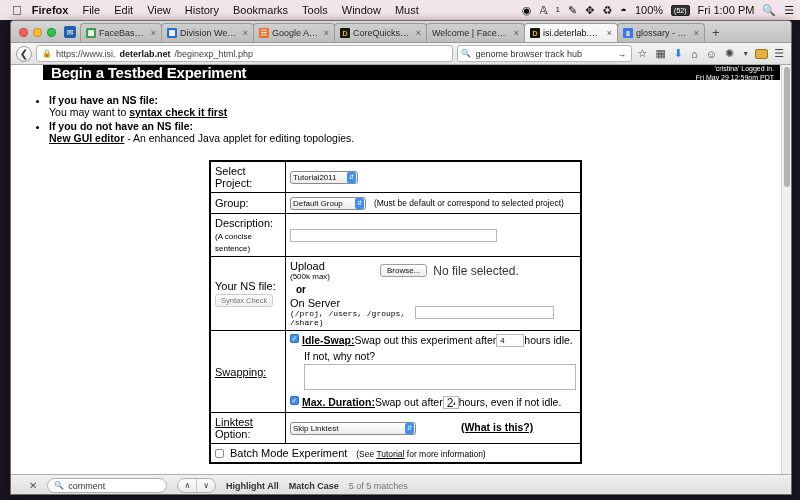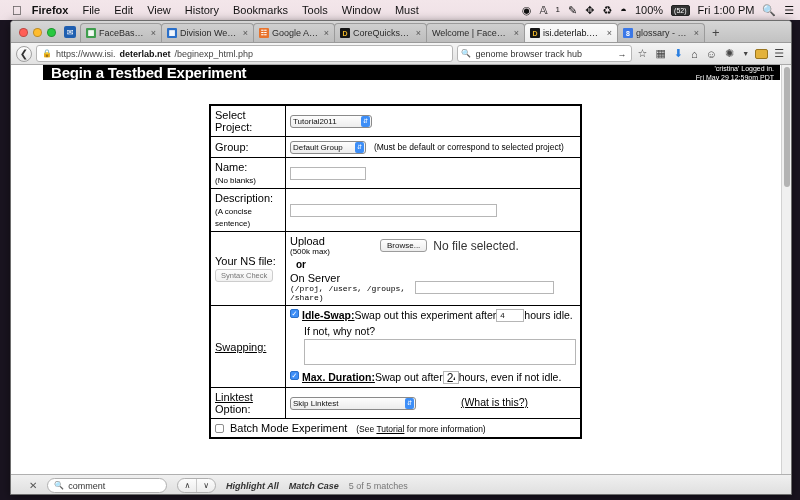--- a/index.html
+++ b/index.html
@@ -198,21 +198,21 @@
     font-family: "Liberation Sans", sans-serif; font-size: 7.5px;
     border: 1px solid #cdcdcd; border-radius: 3px;
     background: linear-gradient(to bottom,#fcfcfc,#f1f1f1);
     padding: 1px 5px; color: #777; display: inline-block; margin-top: 2px;
   }
   .mono { font-family: "Liberation Mono", monospace; font-size: 8px; }
   .nsrow { display: flex; align-items: center; }
   .nofile { font-size: 12px; color: #333; margin-left: 6px; }
   .swline { display: flex; align-items: flex-start; font-size: 10.5px; }
   .swline u { font-weight: bold; }
-  .q { font-weight: normal; text-decoration: underline; font-size: 10.5px; margin-left: 6px; padding-left: 36px; }
+  .q { font-weight: bold; text-decoration: underline; font-size: 10.5px; margin-left: 6px; padding-left: 36px; }
   .paren { font-size: 8.5px; }
   .paren u { text-decoration: underline; }
   .bigger { font-size: 11px; }
 
   
   .findbar {
     position: absolute; left: 0; bottom: 0; width: 100%; height: 22px;
     background: linear-gradient(to bottom,#f0f0f0,#dedede);
     border-top: 1px solid #b0b0b0;
     display: flex; align-items: center; gap: 10px;
@@ -225,21 +225,21 @@
     display: flex; align-items: center; gap: 4px; padding: 0 6px; font-size: 9px;
   }
   .findnav {
     display: flex; align-items: center;
     border: 1px solid #b0b0b0; border-radius: 8px; height: 15px;
     background: linear-gradient(to bottom,#fcfcfc,#ececec);
     font-size: 8px; overflow: hidden;
   }
   .findnav span { padding: 0 6px; border-right: 1px solid #c8c8c8; line-height: 13px; }
   .findnav span:last-child { border-right: none; }
-  .findbar .ft { font-weight: bold; font-style: italic; }
+  .findbar .ft { font-weight: bold; }
   .findbar .mt { color: #777; }
 </style>
 </head>
 <body>
 
 <div class="menubar">
   <span class="apple"></span>
   <span class="mi bold">Firefox</span>
   <span class="mi">File</span>
   <span class="mi">Edit</span>
@@ -346,31 +346,41 @@
     <div class="banner">
       <h1>Begin a Testbed Experiment</h1>
       <div class="who">
         <div>'cristina' Logged in.</div>
         <div>Fri May 29 12:59pm PDT</div>
       </div>
     </div>
 
     <div class="content">
 
+      <ul class="notes">
+        <li>
+          <b>If you have an NS file:</b><br>
+          <span class="subline">You may want to </span><a href="#">syntax check it first</a>
+        </li>
+        <li>
+          <b>If you do not have an NS file:</b><br>
+          <a href="#">New GUI editor</a><span class="subline"> - An enhanced Java applet for editing topologies.</span>
+        </li>
+      </ul>
 
       <table class="form">
 
         <tbody>
             <tr>
           <td class="lbl">
             <span class="big">Select Project:</span>
           </td>
           <td>
             <span class="selwrap">
-              <select class="s" style="width:82px">
+              <select class="s" style="width:68px">
                 <option>Tutorial2011</option>
               </select>
               <span class="arrw">⇵</span>
             </span>
           </td>
         </tr>
 
         <tr>
           <td class="lbl">
             <span class="big">Group:</span>
@@ -379,29 +389,20 @@
             <span class="selwrap">
               <select class="s" style="width:76px">
                 <option>Default Group</option>
               </select>
               <span class="arrw">⇵</span>
             </span>
             <span style="font-size:8.5px;margin-left:5px">(Must be default or correspond to selected project)</span>
           </td>
         </tr>
 
-        <tr>
-          <td class="lbl">
-            <span class="big">Name:</span><br>
-            <span class="sm">(No blanks)</span>
-          </td>
-          <td>
-            <input class="t" style="width: 76px;">
-          </td>
-        </tr>
 
         <tr>
           <td class="lbl">
             <span class="big">Description:</span><br>
             <span class="sm">(A concise sentence)</span>
           </td>
           <td>
             <input class="t" style="width: 207px;">
           </td>
         </tr>

